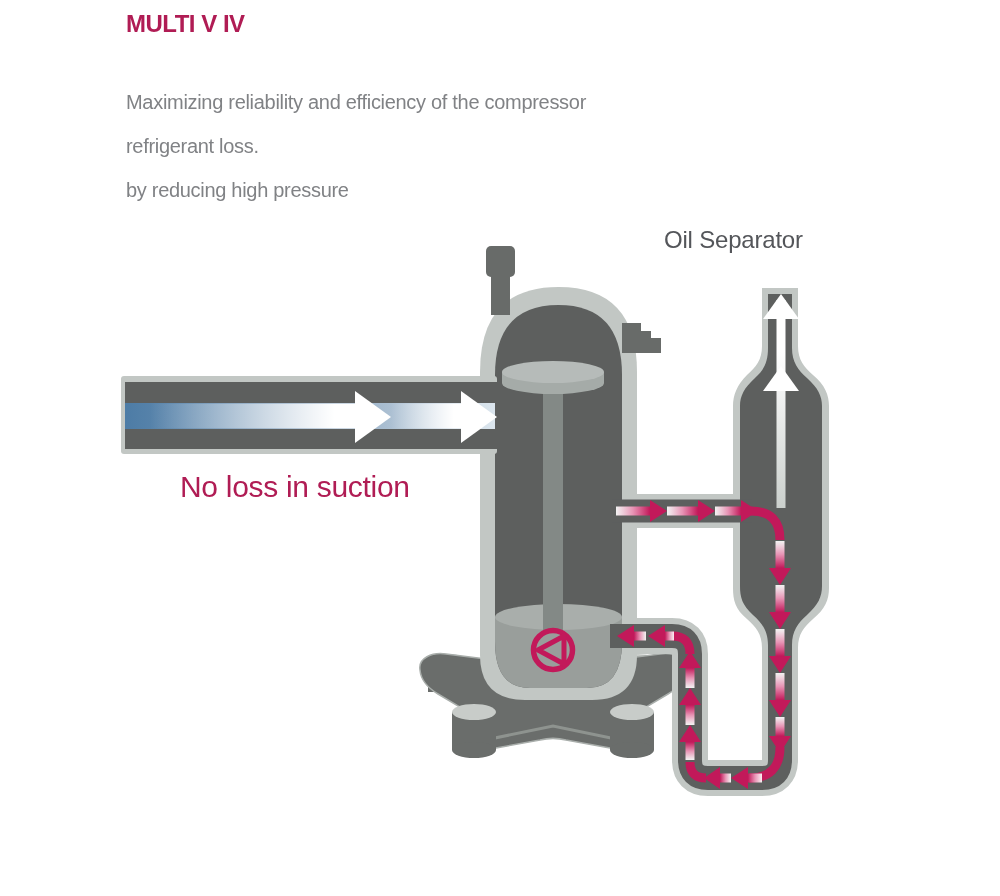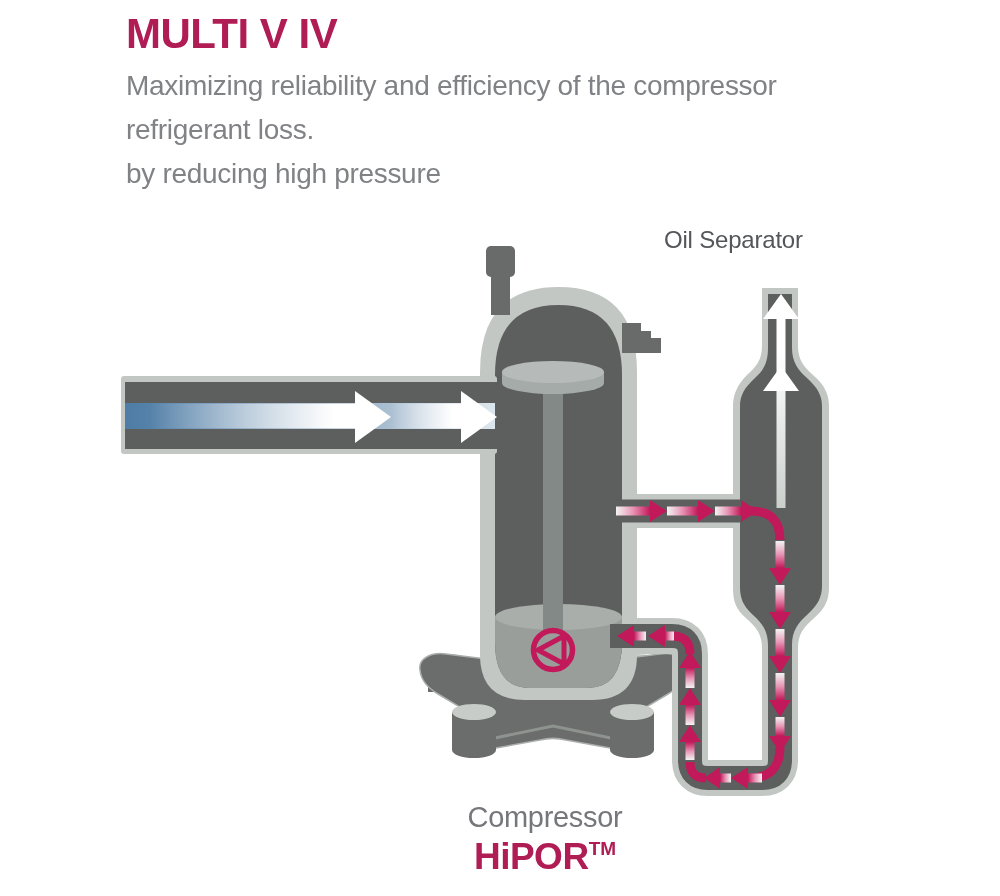--- a/index.html
+++ b/index.html
@@ -3,26 +3,26 @@
 <meta charset="utf-8">
 <style>
   html,body{margin:0;padding:0;background:#ffffff;}
   .stage{
     position:relative;width:1000px;height:896px;overflow:hidden;background:#fff;
     font-family:"Liberation Sans", sans-serif;
   }
   .stage svg{position:absolute;left:0;top:0;}
   .page-title{
     position:absolute;left:126px;top:10px;margin:0;
-    font-size:42px;font-weight:700;letter-spacing:-0.5px;
+    font-size:24px;font-weight:700;letter-spacing:-0.5px;
     color:var(--c-accent,#B01C54);
   }
   .page-desc{
-    position:absolute;left:126px;top:64px;margin:0;width:760px;
-    font-size:28px;font-weight:400;color:var(--c-text_gray,#808285);
+    position:absolute;left:126px;top:80px;margin:0;width:760px;
+    font-size:20px;font-weight:400;color:var(--c-text_gray,#808285);
     line-height:44px;letter-spacing:-0.3px;
   }
   .page-desc span{display:block;}
   .lbl-oilsep{
     position:absolute;left:664px;top:226px;
     font-size:24px;color:var(--c-label_gray,#54565A);letter-spacing:-0.2px;
   }
   .lbl-noloss{
     position:absolute;left:180px;top:464px;
     font-size:30px;color:var(--c-accent,#B01C54);line-height:45px;letter-spacing:-0.3px;
@@ -248,20 +248,17 @@
 
     <g>
       <circle cx="553" cy="650" r="19.5" fill="#999E9B" stroke="#C2195A" stroke-width="5.5"></circle>
       <polygon points="538,650 564,636 564,664" fill="none" stroke="#C2195A" stroke-width="5" stroke-linejoin="round"></polygon>
     </g>
   </svg>
 
   <div class="lbl-oilsep">Oil Separator</div>
 
   <div class="lbl-noloss">
+    <span>No loss in suction</span>
   </div>
 
-  <div class="bottom-labels">
-    <div class="lbl-compressor">Compressor</div>
-    <div class="lbl-hipor"><span>HiPOR</span><sup>TM</sup></div>
-  </div>
 
 </div>
 
 </body></html>

